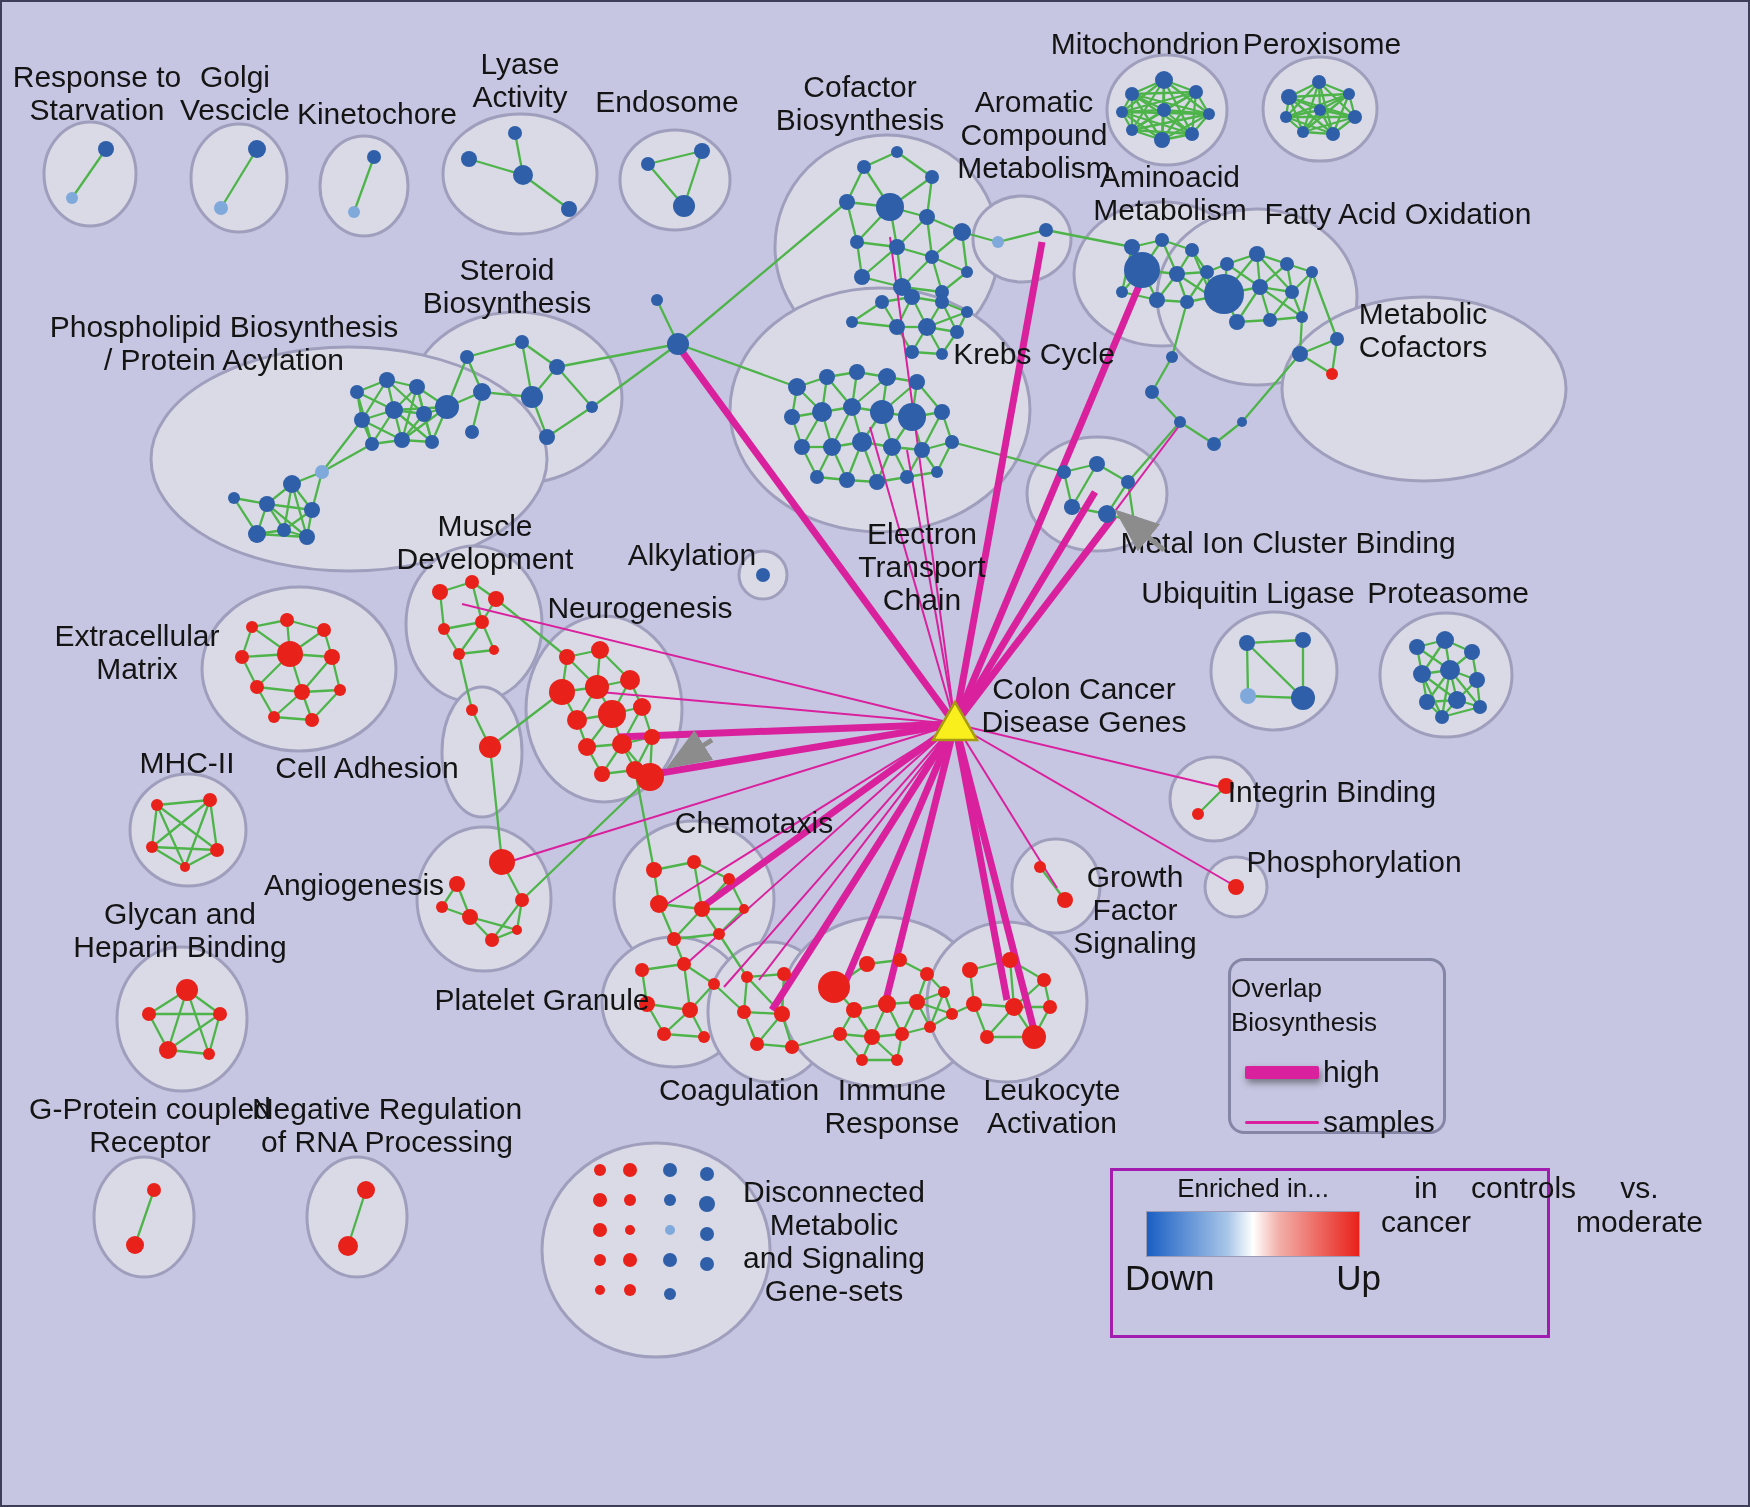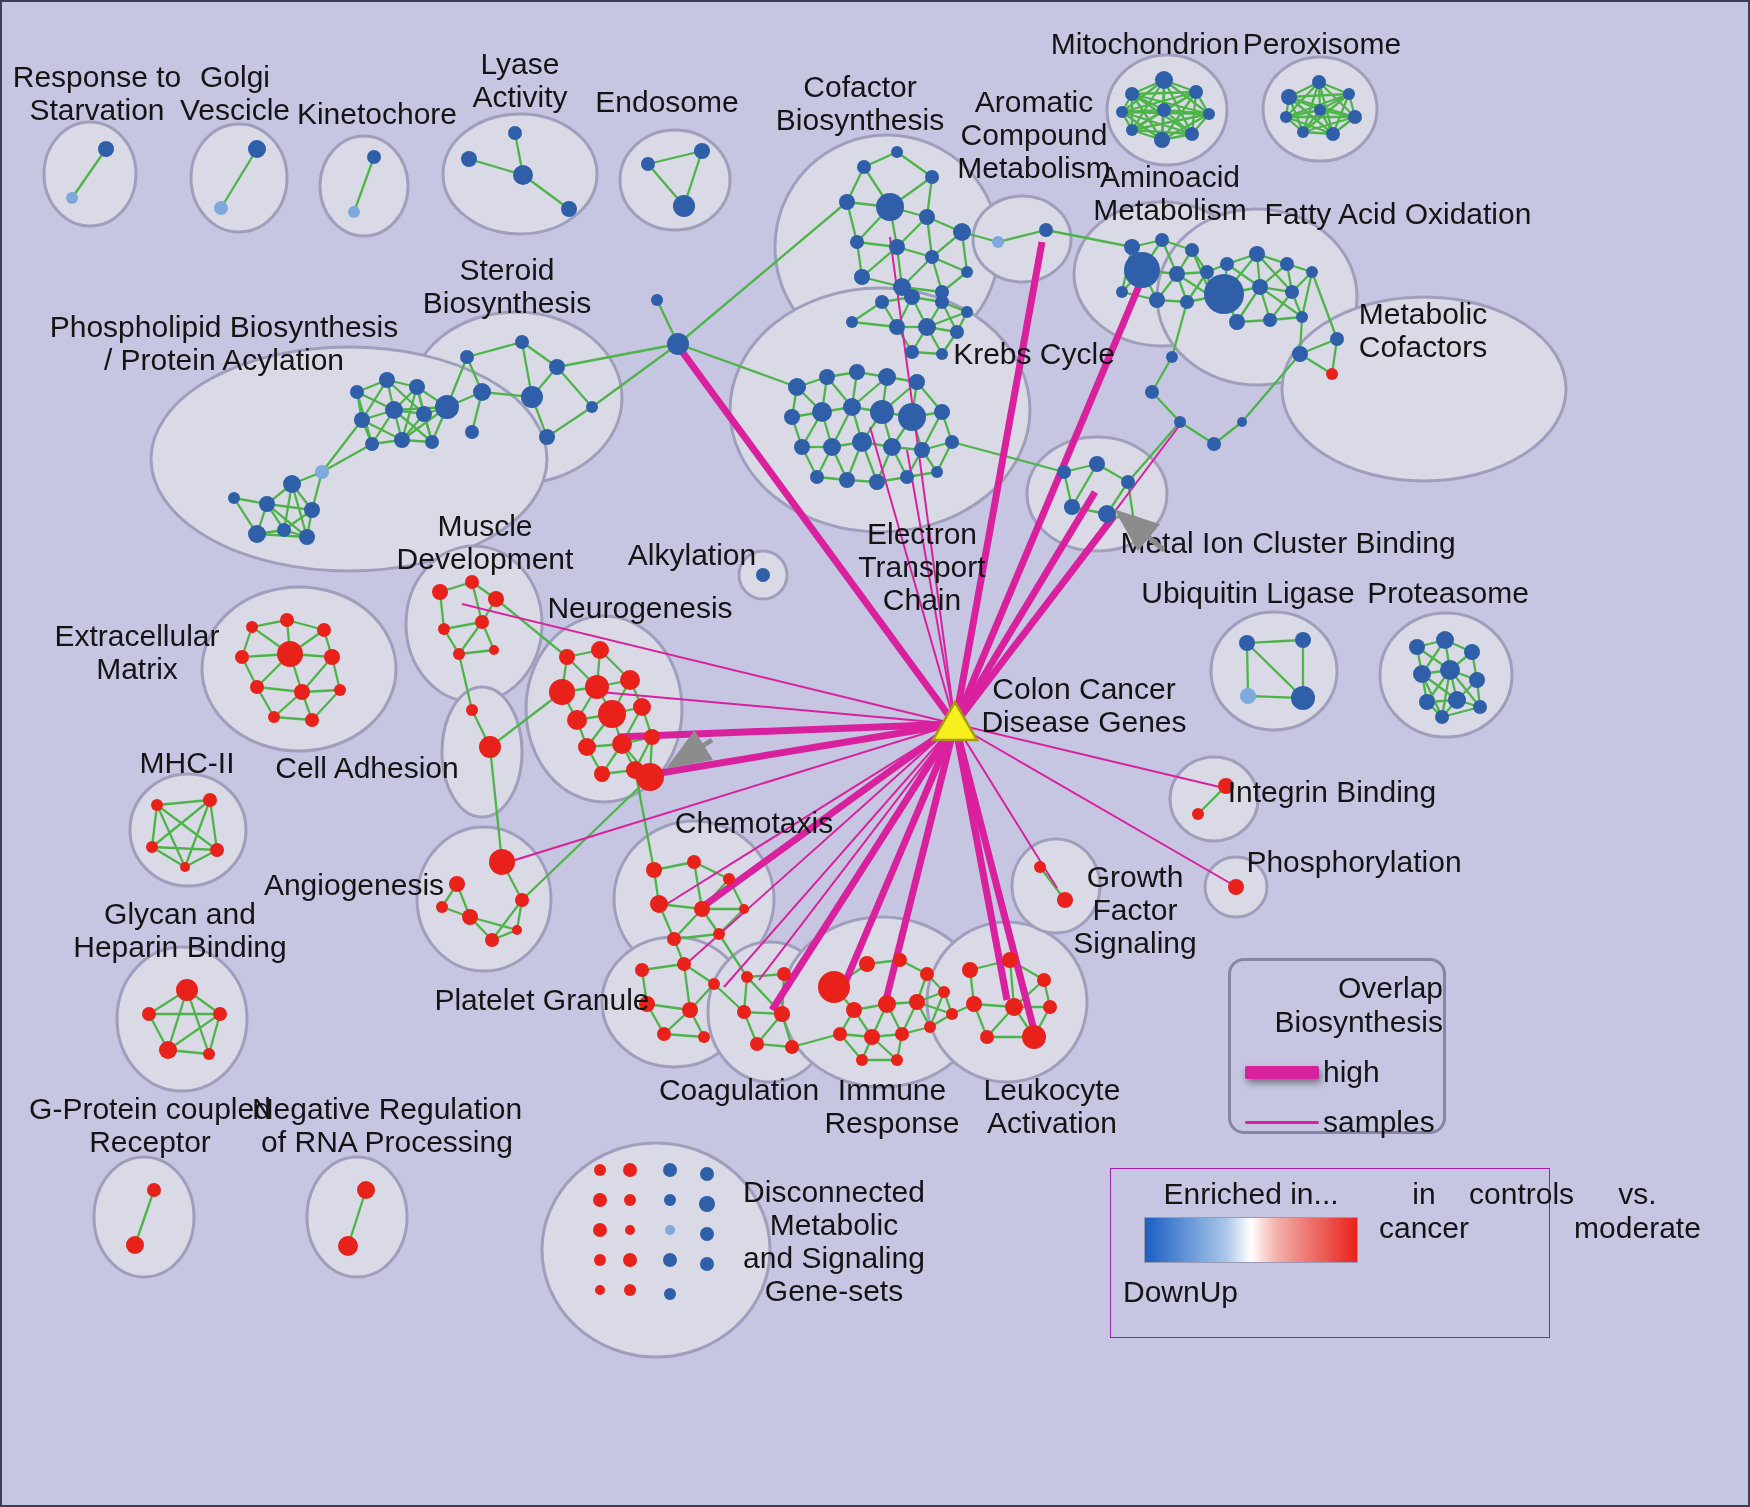--- a/index.html
+++ b/index.html
@@ -2,30 +2,30 @@
 <html><head>
 <meta charset="utf-8">
 <style>
   *{box-sizing:border-box}
   body{margin:0;background:#b9b9d6;font-family:"Liberation Sans",sans-serif}
   .figure{position:relative;width:1750px;height:1507px;background:#c6c6e2;border:2px solid #3e3e58;overflow:hidden}
   .figure > svg{position:absolute;left:0;top:0}
   svg text{font-family:"Liberation Sans",sans-serif;font-size:30px;fill:#141414}
   .box{position:absolute;color:#141414;background:#c6c6e2}
   .overlap-box{left:1226px;top:956px;width:218px;height:176px;border:3px solid #8585a6;border-radius:16px;padding-top:10px}
-  .box-title{font-size:30px;text-align:right;line-height:34px}
+  .box-title{font-size:26px;text-align:left;line-height:34px}
   .sig-row{display:flex;align-items:center;margin:16px 10px 0 14px}
   .sig-line{width:74px;border-radius:2px;flex:0 0 auto}
   .sig-line.high{height:13px;box-shadow:2px 4px 7px rgba(50,50,50,.55)}
   .sig-line.moderate{height:3px}
   .sig-label{font-size:30px;margin-left:4px}
-  .enriched-box{left:1108px;top:1166px;width:440px;height:170px;border:1px solid #a21caf;display:flex;padding:8px 12px}
+  .enriched-box{left:1108px;top:1166px;width:440px;height:170px;border:3px solid #a21caf;display:flex;padding:0 12px}
   .enriched-left{width:270px;display:flex;flex-direction:column;align-items:center}
   .gradient-bar{width:214px;height:46px;margin-top:6px;border:1px solid #9a9ab4}
-  .updown{width:256px;display:flex;justify-content:flex-start;font-size:30px;margin-top:12px}
+  .updown{width:256px;display:flex;justify-content:space-between;font-size:35px;margin-top:1px}
   .enriched-note{flex:1;text-align:center;font-size:30px;line-height:34px;display:flex;flex-direction:row;justify-content:center}
 </style>
 </head>
 <body>
 
 <div class="figure">
   <svg width="1750" height="1507" viewBox="0 0 1750 1507">
       <defs>
         <marker id="arrowhead" markerWidth="9" markerHeight="7" refX="7.5" refY="3.5" orient="auto">
           <polygon points="0 0, 9 3.5, 0 7" fill="#8c8c8c"></polygon>

